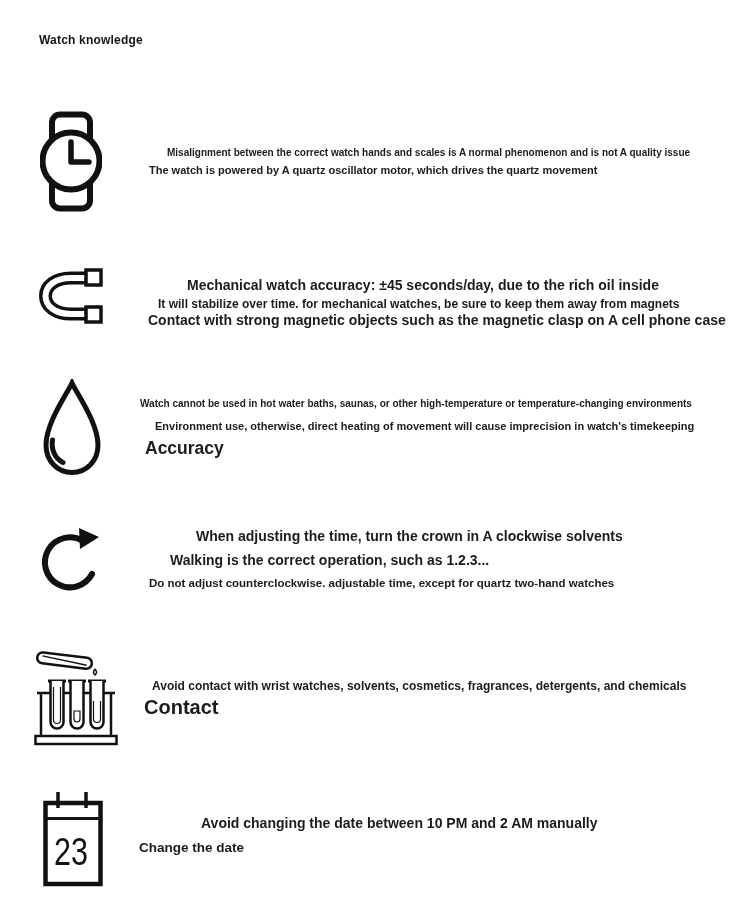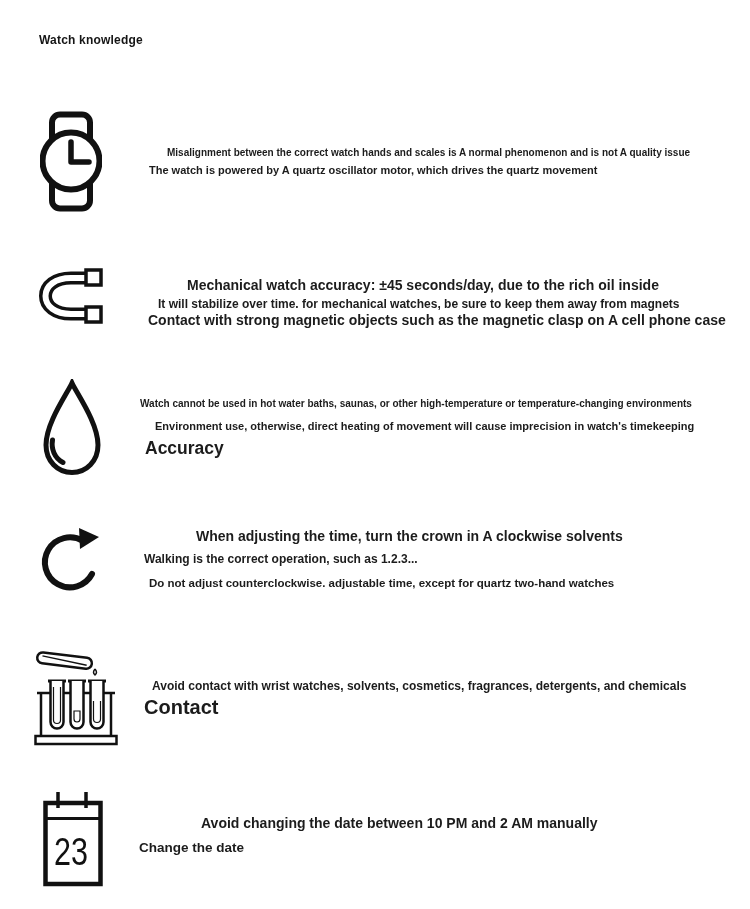--- a/index.html
+++ b/index.html
@@ -42,21 +42,21 @@
 
   .s2l1 { left: 151px; top: 277px; font-size: 14px; padding-left: 36px;   }
   .s2l2 { left: 158px; top: 297px; font-size: 12px;   }
   .s2l3 { left: 148px; top: 312px; font-size: 14px;   }
 
   .s3l1 { left: 140px; top: 398px; font-size: 10px;   }
   .s3l2 { left: 155px; top: 420px; font-size: 11px;   }
   .s3l3 { left: 145px; top: 438px; font-size: 17.5px; }
 
   .s4l1 { left: 196px; top: 528px; font-size: 14px;   }
-  .s4l2 { left: 144px; top: 552px; font-size: 12px;   }
+  .s4l2 { left: 170px; top: 552px; font-size: 14px;   }
   .s4l3 { left: 149px; top: 577px; font-size: 11.5px; }
 
   .s5l1 { left: 152px; top: 679px; font-size: 12px;   }
   .s5l2 { left: 144px; top: 696px; font-size: 20px;   }
 
   .s6l1 { left: 201px; top: 815px; font-size: 14px;   }
   .s6l2 { left: 139px; top: 840px; font-size: 13.5px; text-align: center; }
 </style>
 </head>
 <body>

